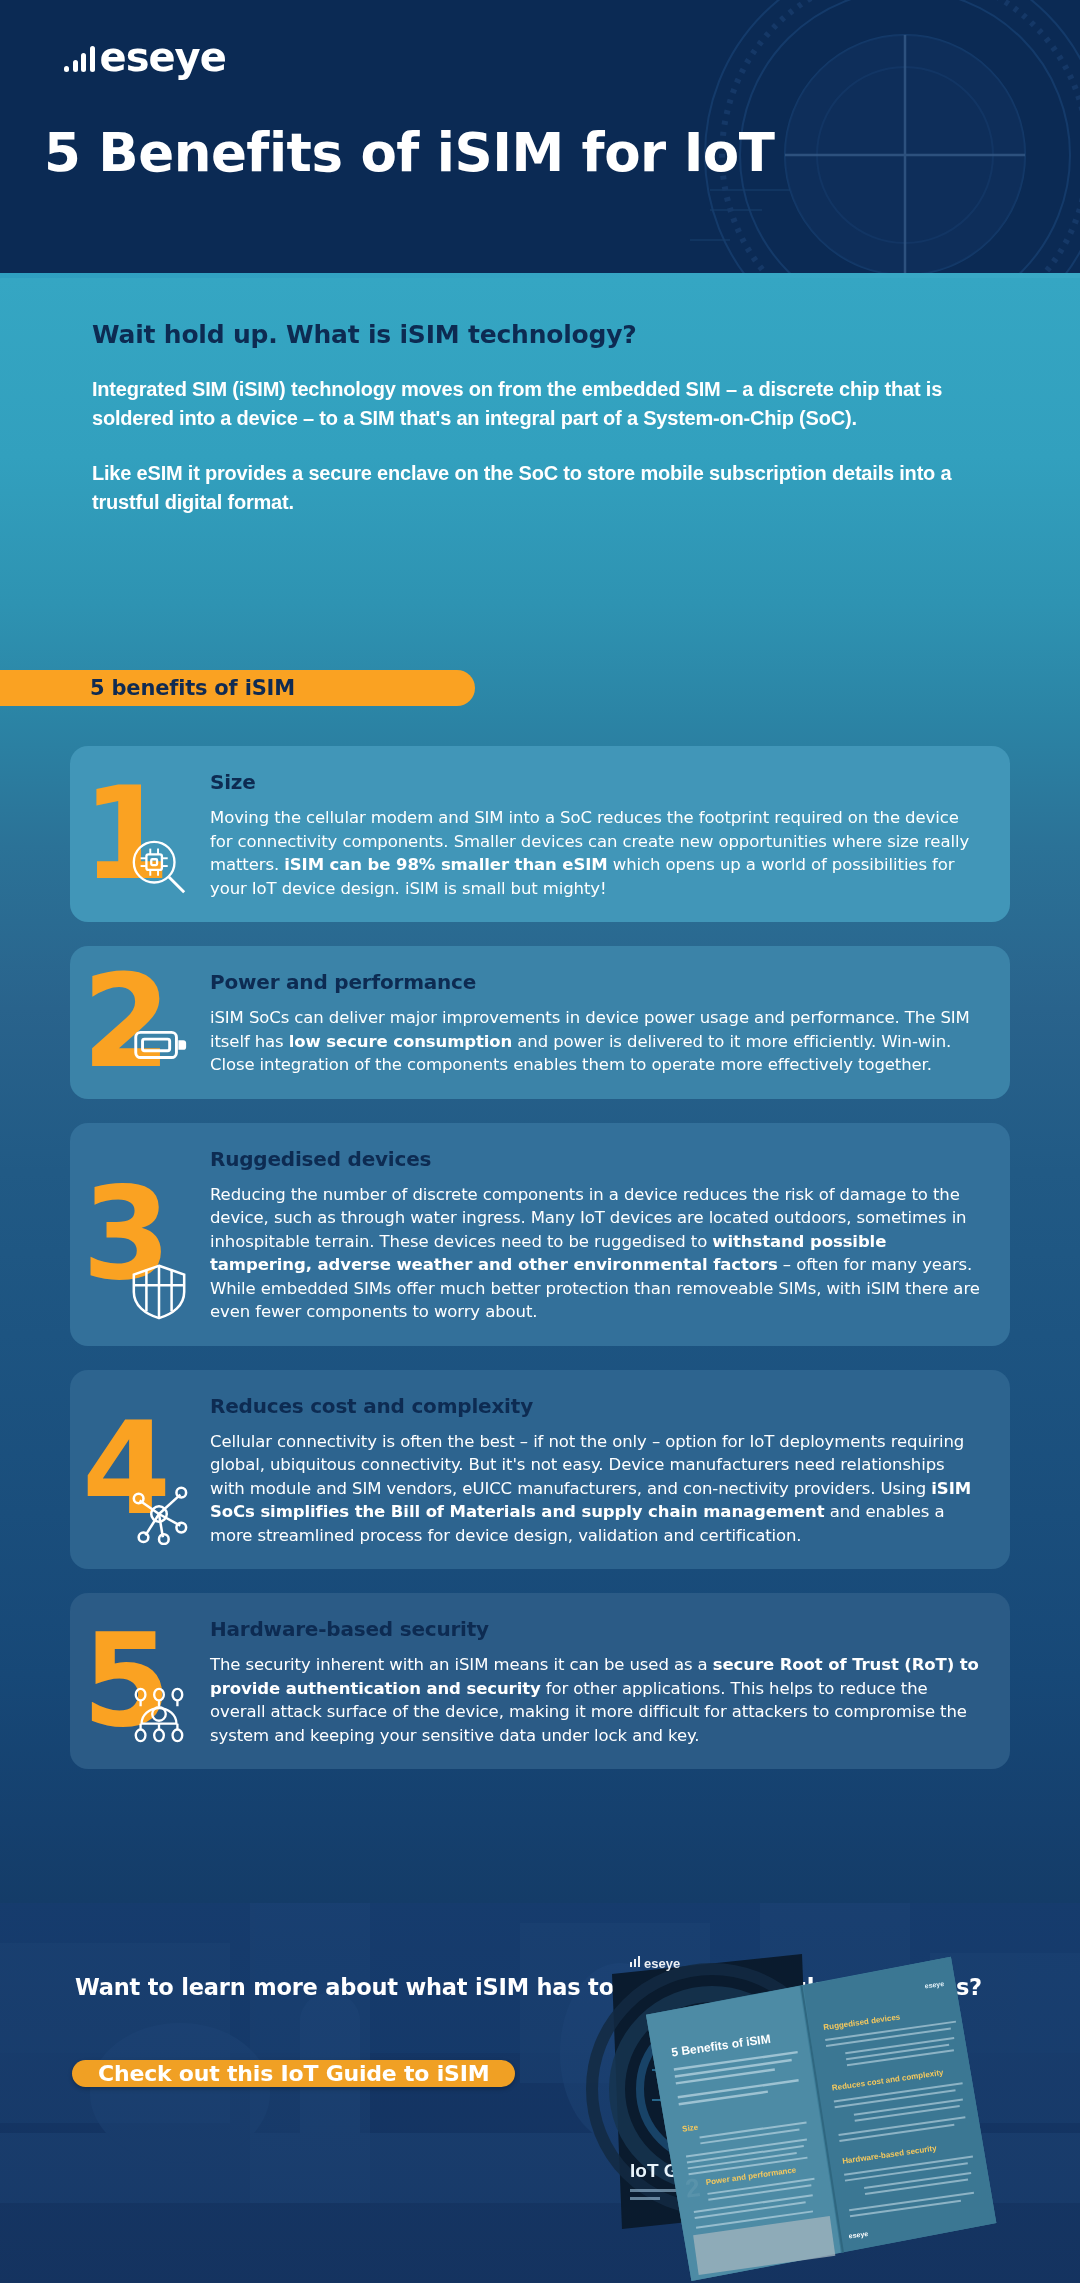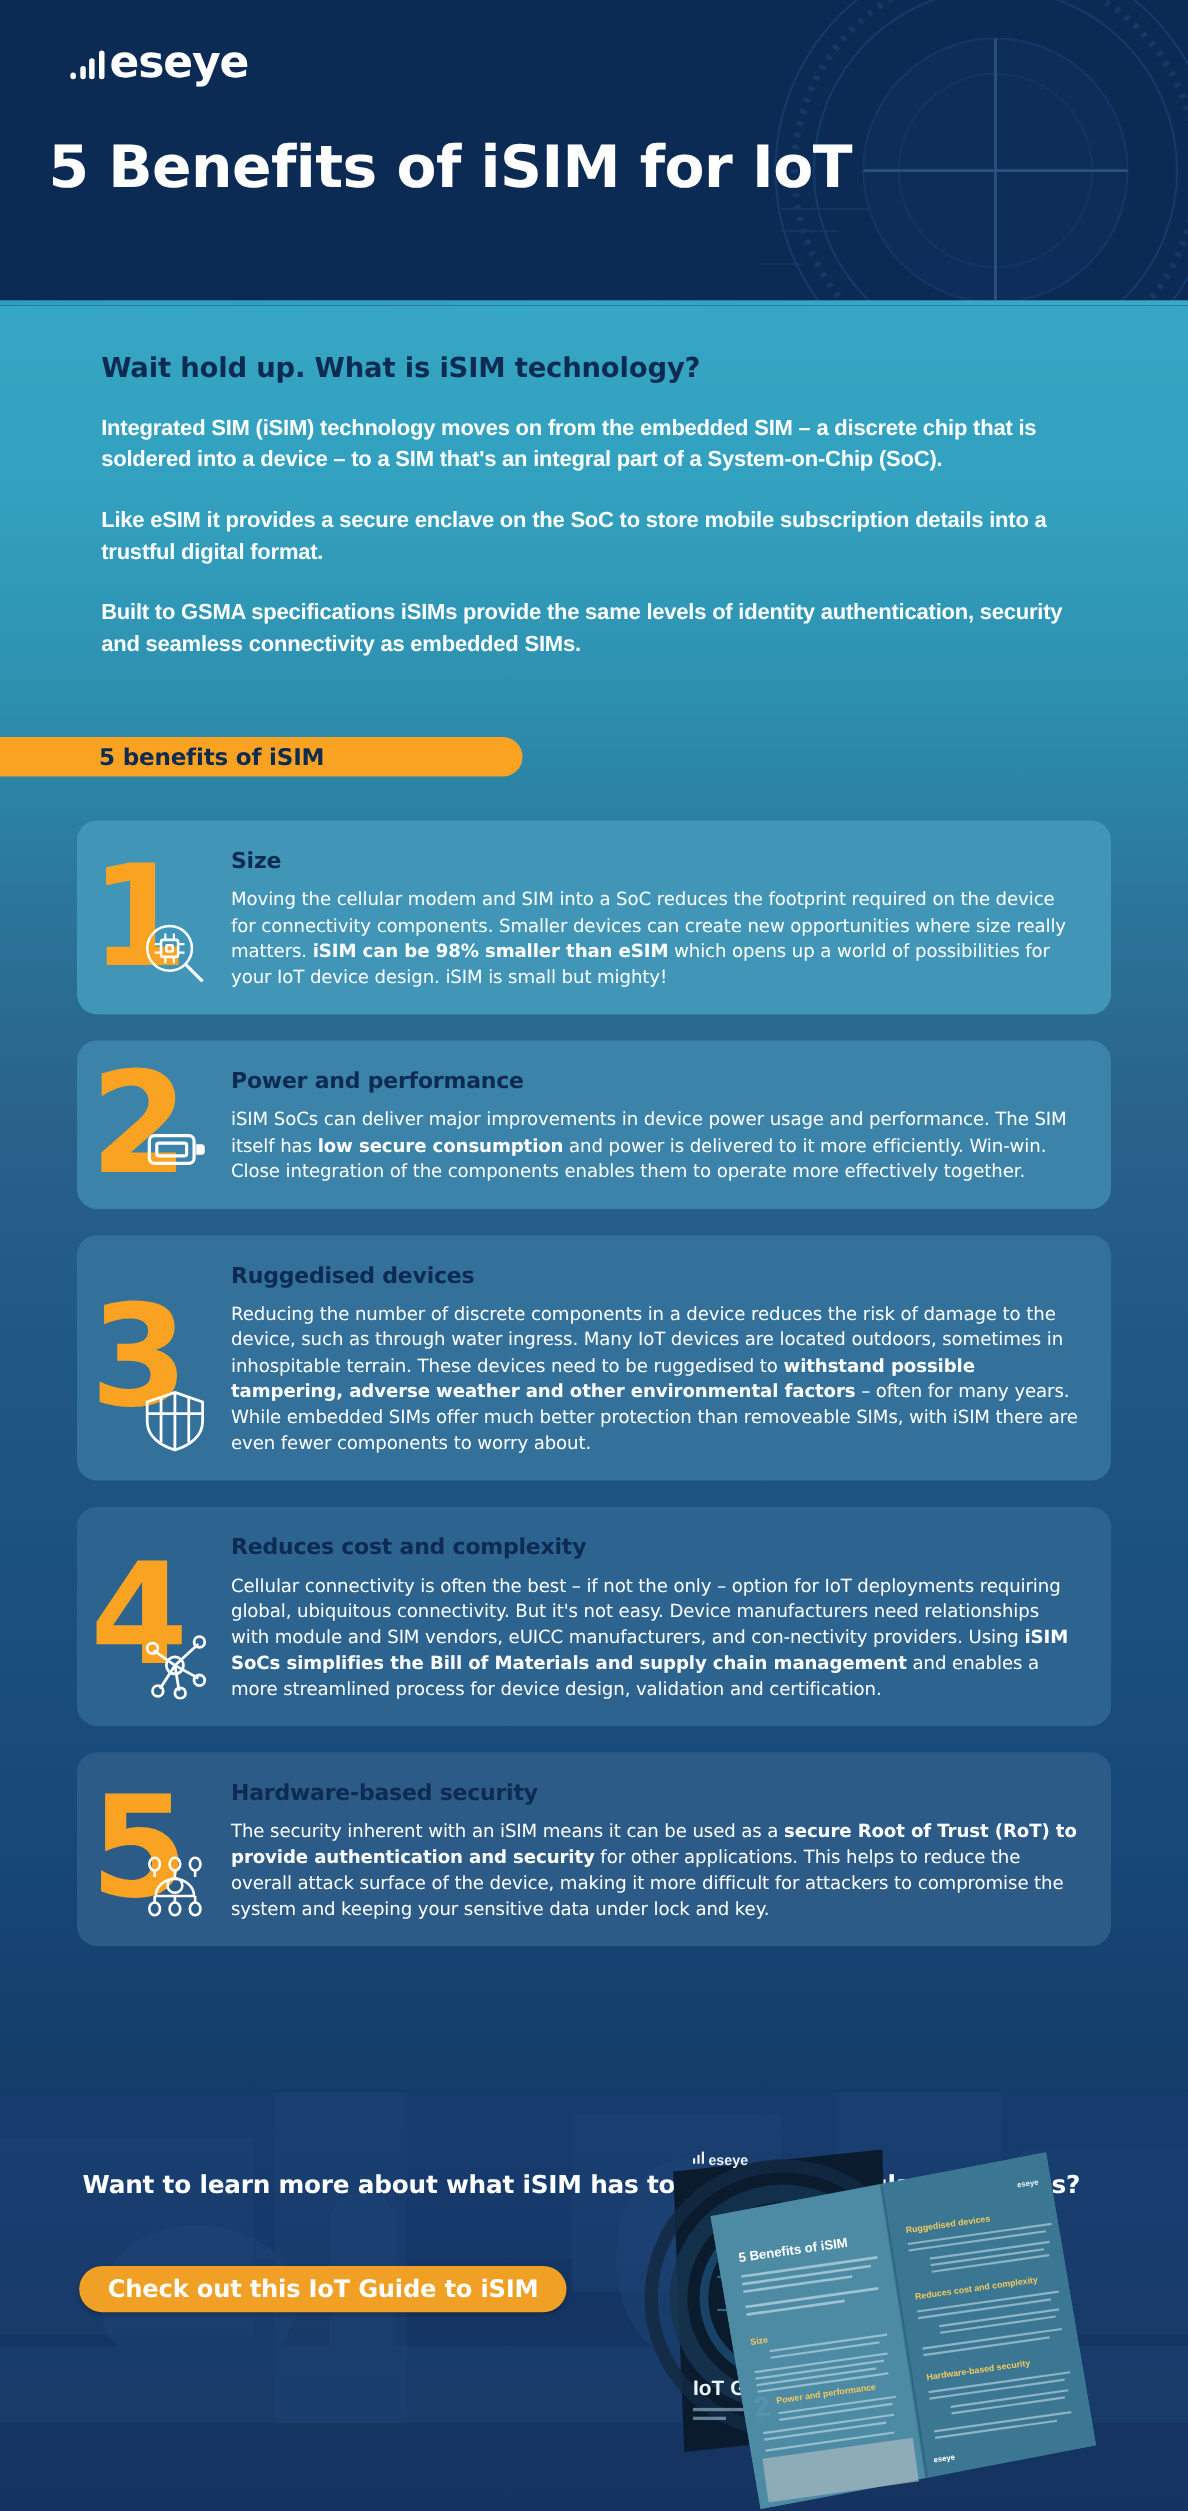--- a/index.html
+++ b/index.html
@@ -221,21 +221,21 @@
     font-weight: 700;
     color: #ffffff;
     line-height: 32px;
     letter-spacing: -0.2px;
     font-family: "DejaVu Sans", sans-serif;
   }
   .cta-button {
     position: absolute;
     left: 72px;
     top: 157px;
-    height: 42px;
+    height: 27px;
     padding: 0 26px;
     background: #f0a024;
     border: none;
     border-radius: 21px;
     color: #ffffff;
     font-size: 22px;
     font-weight: 700;
     letter-spacing: -0.2px;
     cursor: pointer;
     font-family: "DejaVu Sans", sans-serif;
@@ -291,21 +291,20 @@
     <h1 class="header-title">5 Benefits of iSIM for IoT</h1>
     <div class="header-rule"></div>
   </div>
 
   <div class="body-wrap">
 
     <div class="intro">
       <h2>Wait hold up. What is iSIM technology?</h2>
       <p>Integrated SIM (iSIM) technology moves on from the embedded SIM – a discrete chip that is soldered into a device – to a SIM that's an integral part of a System-on-Chip (SoC).</p>
       <p>Like eSIM it provides a secure enclave on the SoC to store mobile subscription details into a trustful digital format.</p>
-      <p>Built to GSMA specifications iSIMs provide the same levels of identity authentication, security and seamless connectivity as embedded SIMs.</p>
     </div>
 
     <div class="benefits-banner">
       <span>5 benefits of iSIM</span>
     </div>
 
     <div class="cards">
 
       <div class="card card-1">
         <div class="card-num-col">

